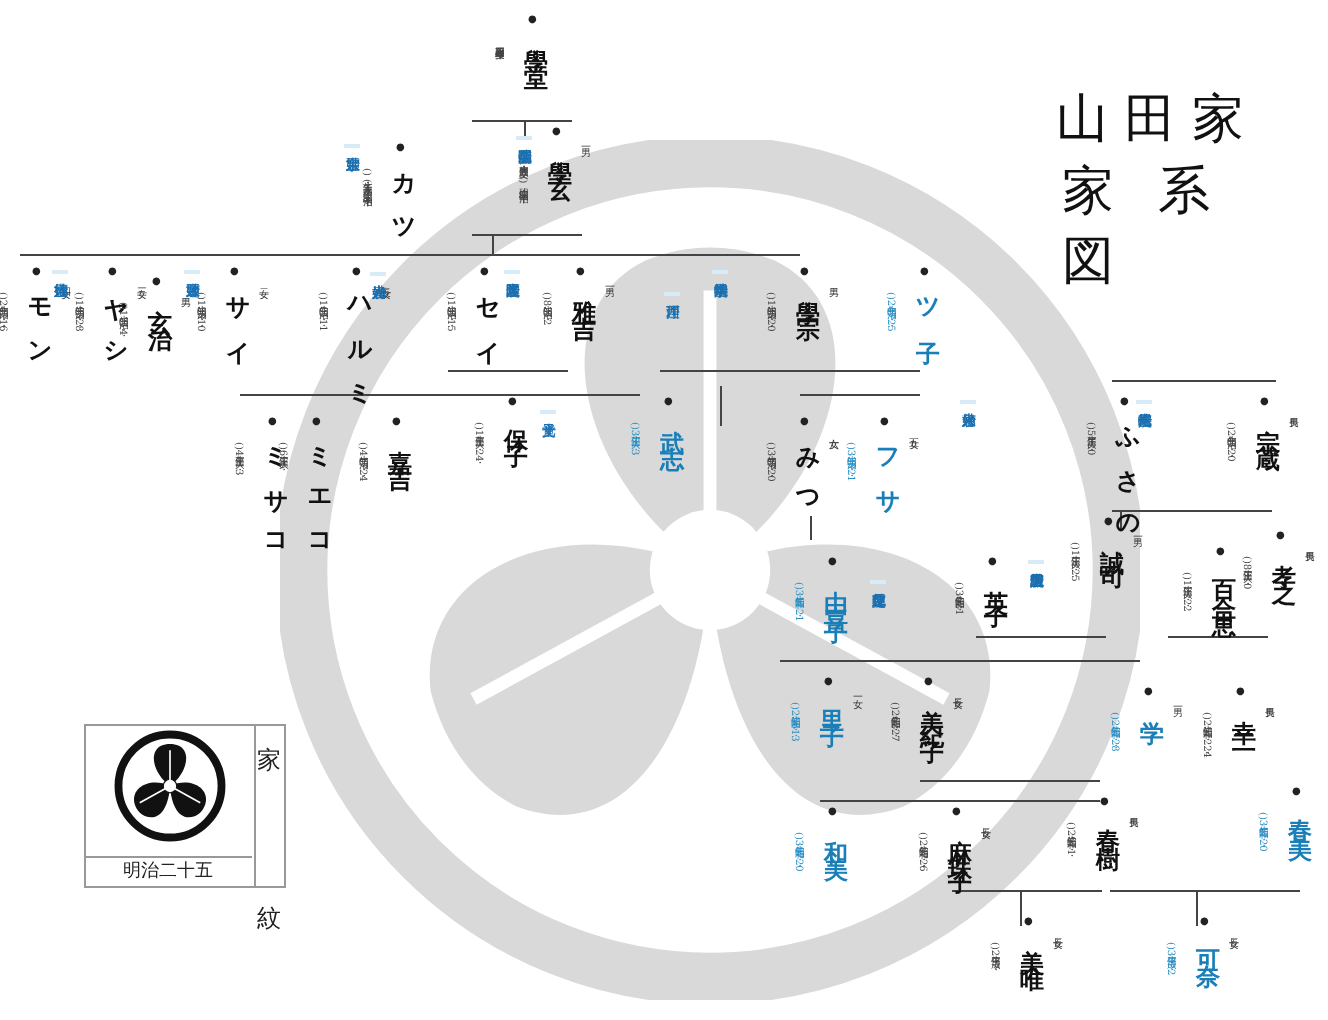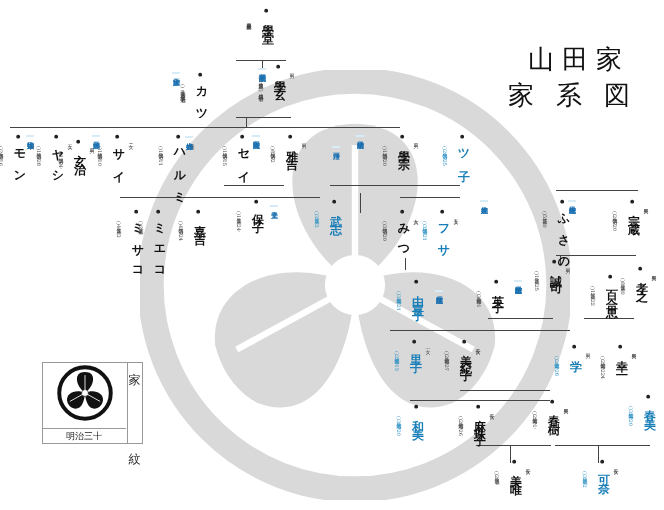--- a/index.html
+++ b/index.html
@@ -31,21 +31,21 @@
   </g>
   <circle cx="100" cy="100" r="14" fill="#fff"></circle>
   <g stroke="#fff" stroke-width="3">
     <line x1="100" y1="100" x2="100" y2="35"></line>
     <line x1="100" y1="100" x2="155" y2="130"></line>
     <line x1="100" y1="100" x2="45" y2="130"></line>
   </g>
 </svg>
 
 <div class="title" style="left:528px;top:42px;">山田家</div>
-<div class="title" style="left:508px;top:78px;letter-spacing:22px;">家系図</div>
+<div class="title" style="left:531px;top:78px;letter-spacing:22px;">家系図</div>
 
 <div class="line" style="left:236px;top:60px;width:50px;height:1px;"></div>
 <div class="line" style="left:262px;top:60px;width:1px;height:8px;"></div>
 <div class="line" style="left:10px;top:127px;width:390px;height:1px;"></div>
 <div class="line" style="left:246px;top:117px;width:1px;height:10px;"></div>
 <div class="line" style="left:236px;top:117px;width:55px;height:1px;"></div>
 <div class="line" style="left:224px;top:185px;width:60px;height:1px;"></div>
 <div class="line" style="left:330px;top:185px;width:130px;height:1px;"></div>
 <div class="line" style="left:120px;top:197px;width:200px;height:1px;"></div>
 <div class="line" style="left:400px;top:197px;width:60px;height:1px;"></div>
@@ -197,17 +197,17 @@
       <path d="M50 50 C49 67 42 82 28 77 C23 75 19 70 18 64 C16 50 34 42 50 50Z"></path>
     </g>
     <circle cx="50" cy="50" r="6" fill="#fff" stroke="#111"></circle>
     <g stroke="#fff" stroke-width="1.5">
       <line x1="50" y1="50" x2="50" y2="18"></line>
       <line x1="50" y1="50" x2="77" y2="65"></line>
       <line x1="50" y1="50" x2="23" y2="65"></line>
     </g>
   </svg>
 </div>
-<div class="kamon-label">明治三十</div>
+<div class="kamon-label">明治二十五</div>
 <div class="kamon-side">
   <span>家</span>
   <span>紋</span>
 </div>
 
 </body></html>

